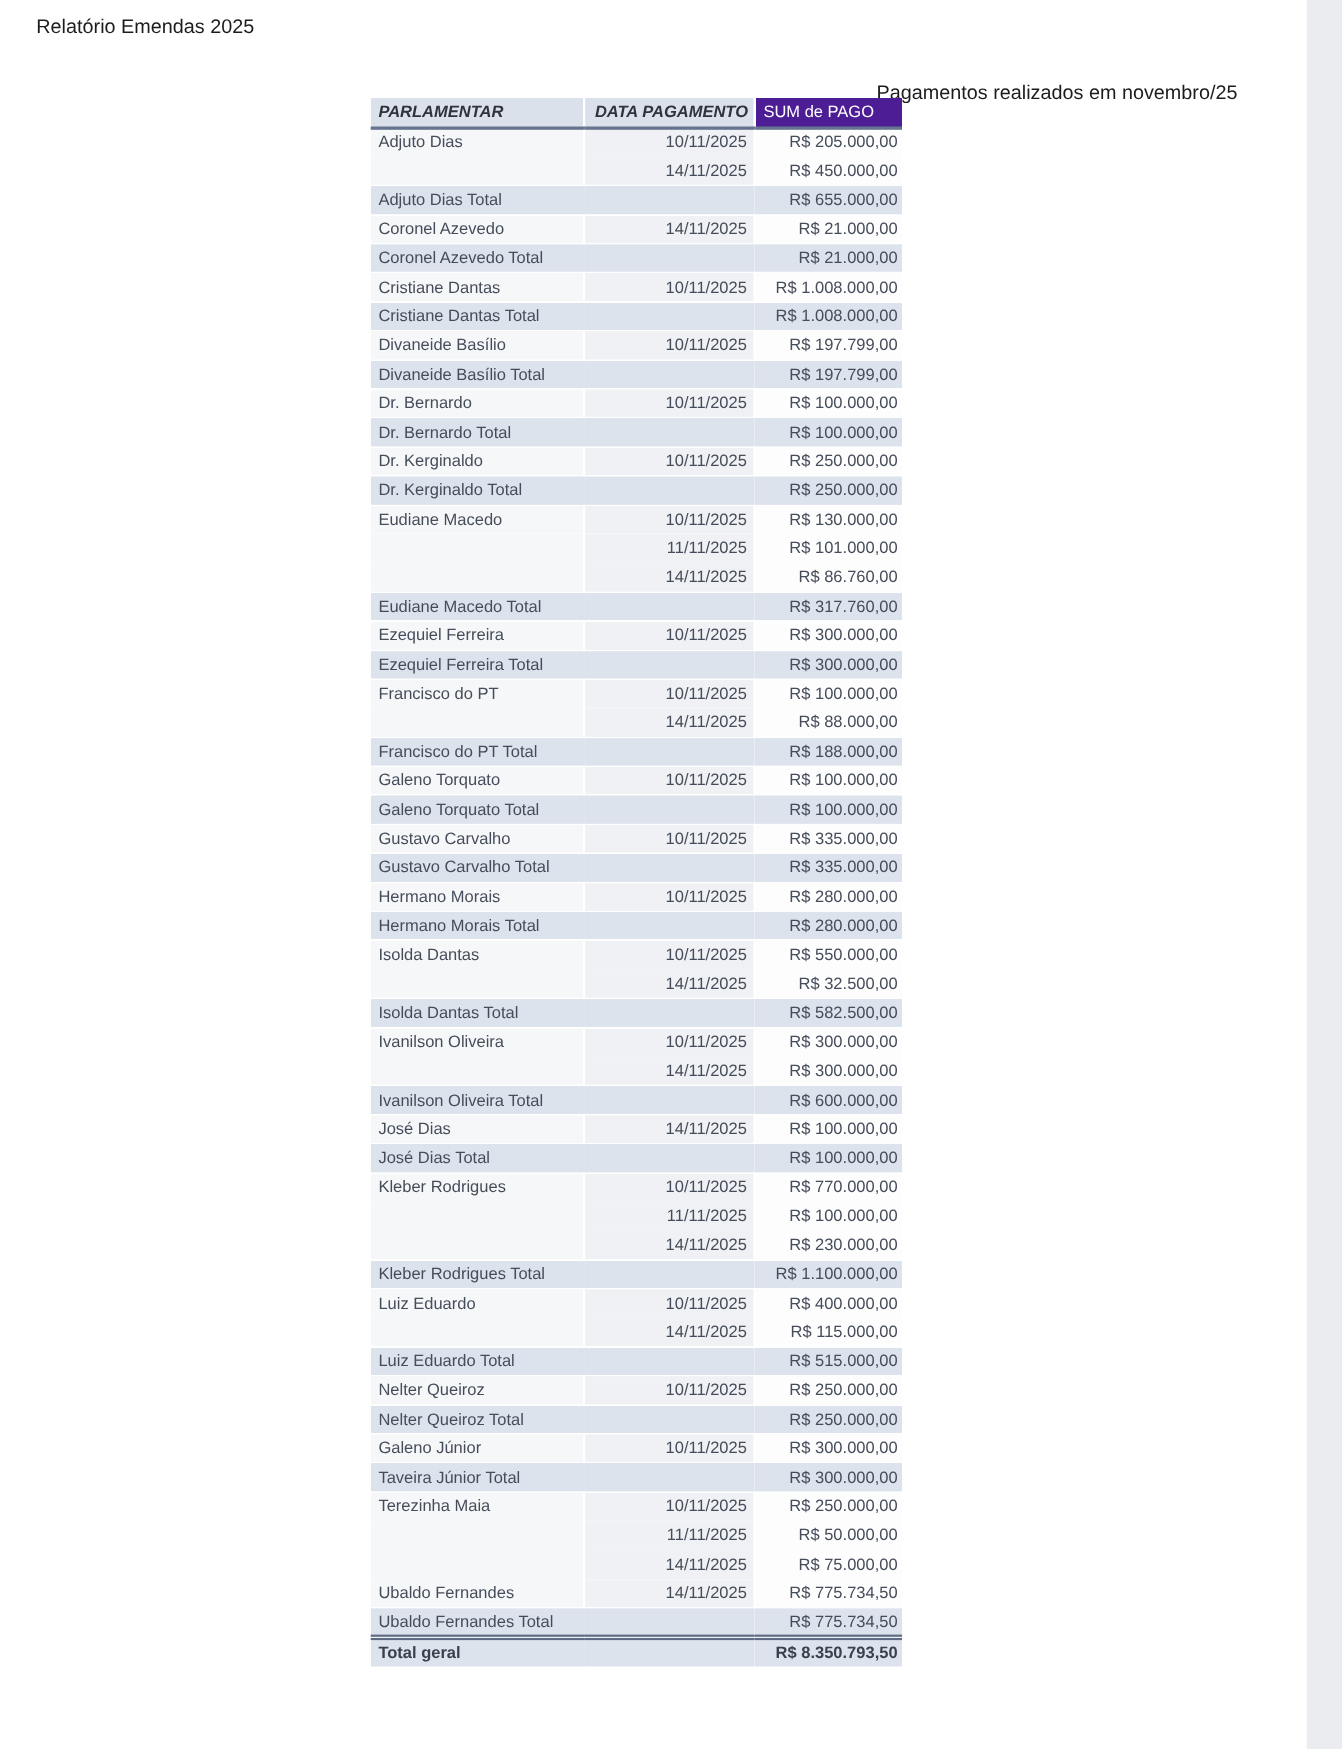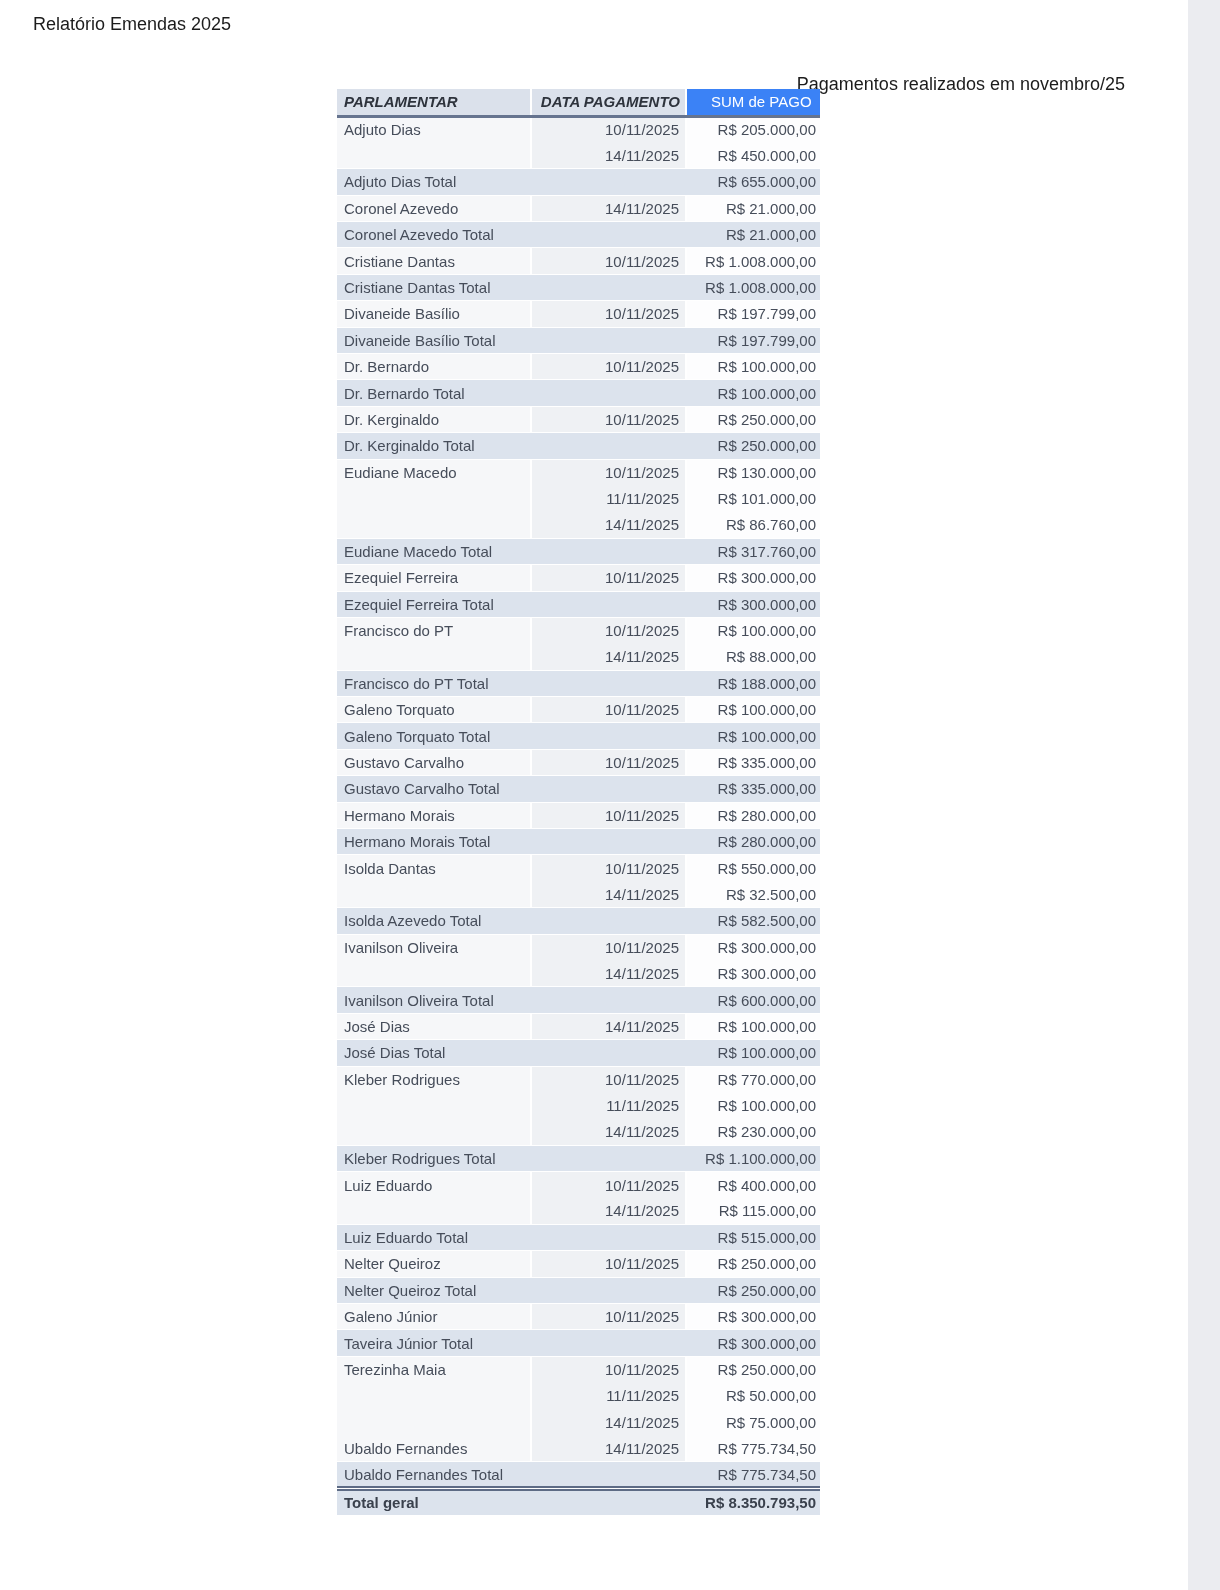--- a/index.html
+++ b/index.html
@@ -56,25 +56,25 @@
     background: #dbe1eb;
     color: #2e333c;
     font-style: italic;
     font-weight: 700;
     text-align: left;
     padding-left: 7px;
     border-right: 2px solid #ffffff;
   }
   th.h-light.h-date { text-align: right; padding-right: 5px; margin-top: 28px; }
   th.h-dark {
-    background: #3b82f6;
+    background: #4c1d95;
     color: #ffffff;
     font-weight: 400;
     text-align: left;
-    padding-left: 24px;
+    padding-left: 7px;
   }
 
   td {
     height: 26.4px;
     vertical-align: middle;
     white-space: nowrap;
     overflow: hidden;
   }
   tr.item-row td.name-cell {
     background: #f6f7f9;
@@ -274,21 +274,21 @@
         <td class="name-cell">Isolda Dantas</td>
         <td class="date-cell">10/11/2025</td>
         <td class="value-cell">R$ 550.000,00</td>
       </tr>
       <tr class="item-row">
         <td class="name-cell"></td>
         <td class="date-cell">14/11/2025</td>
         <td class="value-cell">R$ 32.500,00</td>
       </tr>
       <tr class="total-row">
-        <td class="name-cell">Isolda Azevedo Total</td>
+        <td class="name-cell">Isolda Dantas Total</td>
         <td class="date-cell"></td>
         <td class="value-cell">R$ 582.500,00</td>
       </tr>
       <tr class="item-row">
         <td class="name-cell">Ivanilson Oliveira</td>
         <td class="date-cell">10/11/2025</td>
         <td class="value-cell">R$ 300.000,00</td>
       </tr>
       <tr class="item-row">
         <td class="name-cell"></td>

